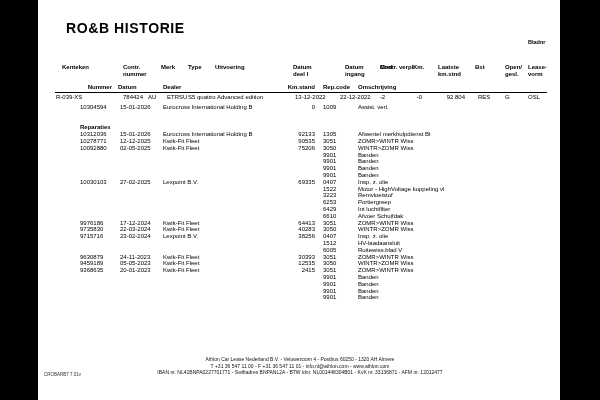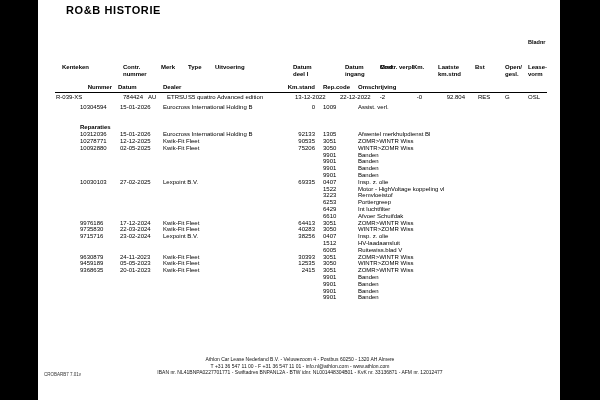--- a/index.html
+++ b/index.html
@@ -1,21 +1,21 @@
 <!DOCTYPE html>
 <html><head>
 <meta charset="utf-8">
 <style>
   html,body{margin:0;padding:0;}
   .page{position:relative;width:600px;height:400px;background:#ffffff;overflow:hidden;
         font-family:"Liberation Sans",sans-serif;color:#000;}
   .sidebar{position:absolute;top:0;height:400px;background:#000;}
   .sidebar-left{left:0;width:38px;}
   .sidebar-right{left:560px;width:40px;}
-  .title{position:absolute;left:66px;top:4px;font-size:11px;font-weight:bold;letter-spacing:.6px;white-space:nowrap;}
+  .title{position:absolute;left:66px;top:20px;font-size:14px;font-weight:bold;letter-spacing:.6px;white-space:nowrap;}
   .bladnr{position:absolute;left:528px;top:39px;font-size:5.5px;font-weight:bold;white-space:nowrap;}
 
   .thead{position:absolute;left:55px;top:64px;width:492px;height:20px;font-size:6px;font-weight:bold;}
   .thead .h{position:absolute;top:0;white-space:pre-line;line-height:7px;}
   .h-kenteken{left:7px;}  .h-contr{left:68px;}  .h-merk{left:106px;} .h-type{left:133px;}
   .h-uitv{left:160px;}    .h-d1{left:238px;}    .h-d2{left:290px;}   .h-cv{left:325px;}
   .h-mnd{left:325px;top:7px;} .h-km{left:358px;top:7px;}
   .h-laatste{left:383px;} .h-bst{left:420px;}   .h-open{left:450px;} .h-lease{left:473px;}
 
   .thead2{position:absolute;left:55px;top:84px;width:492px;font-size:6px;font-weight:bold;}

